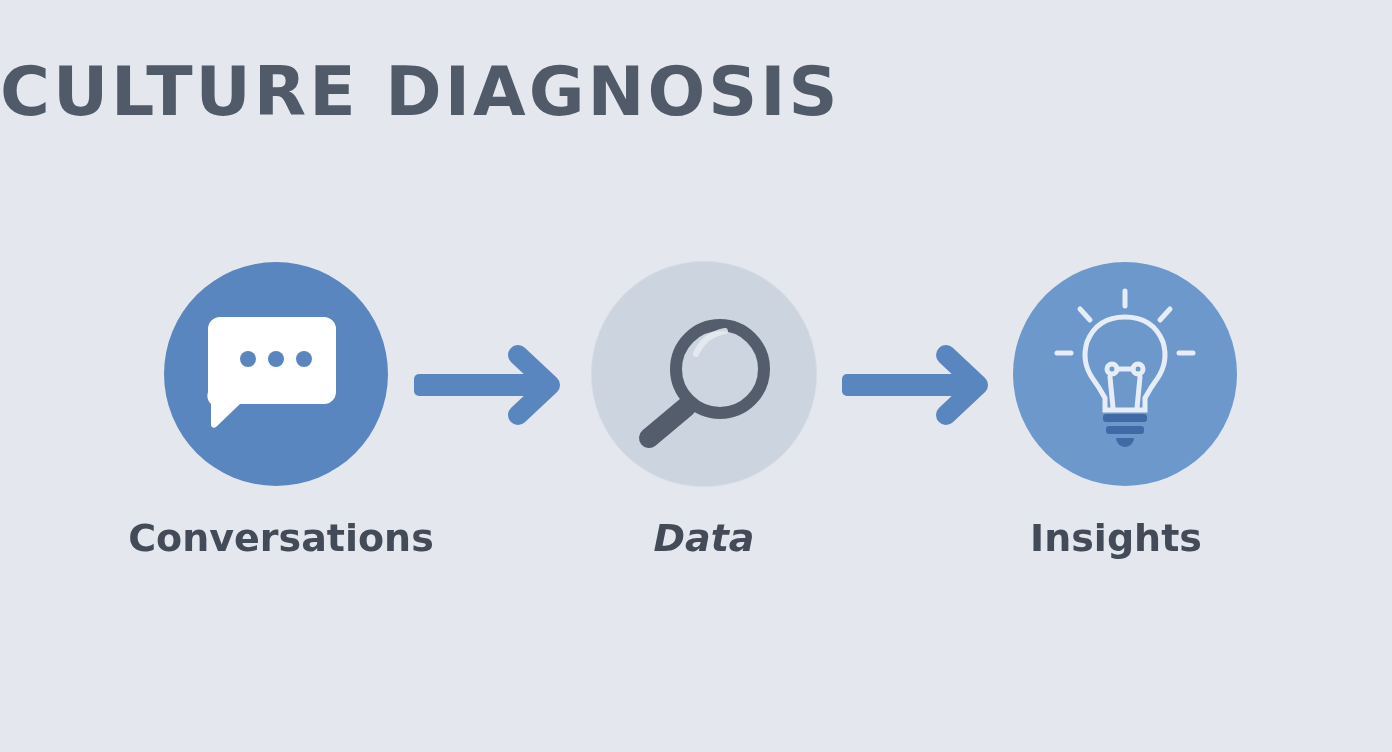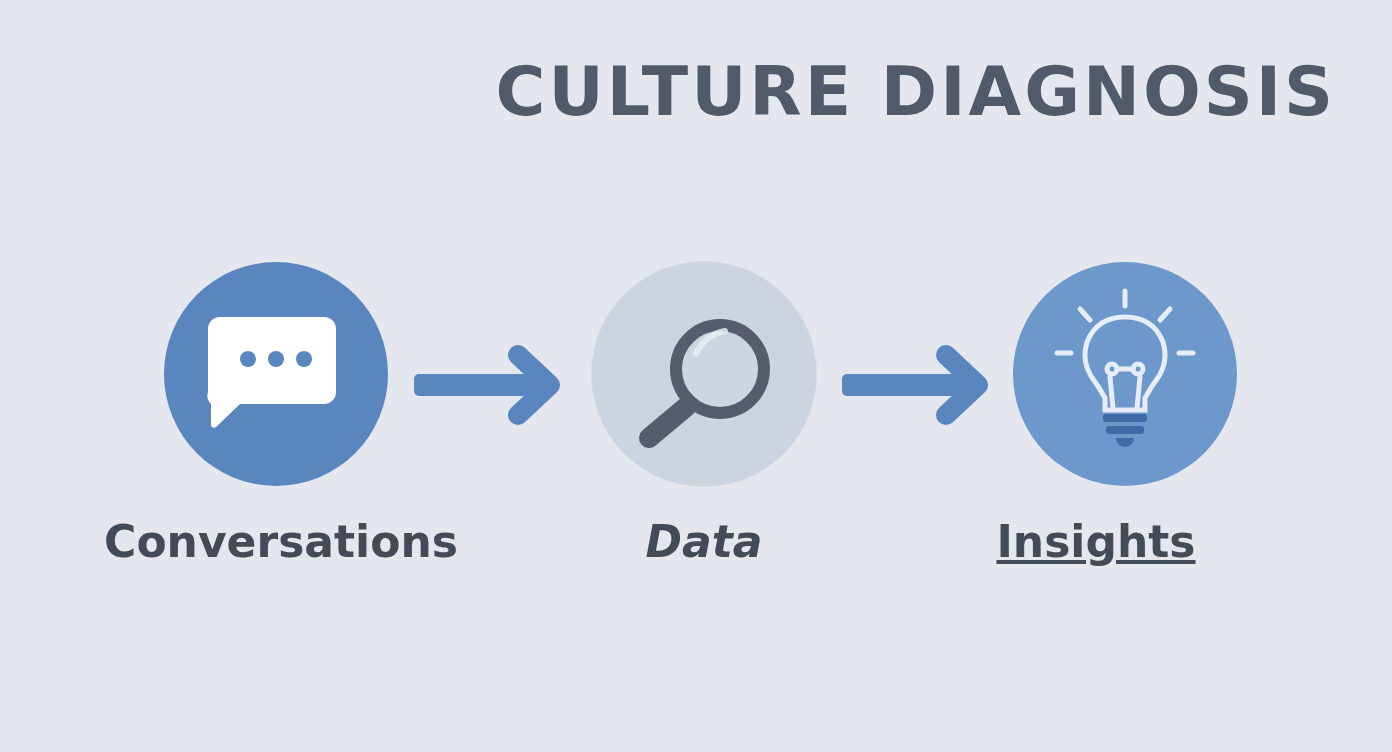--- a/index.html
+++ b/index.html
@@ -4,43 +4,42 @@
 <style>
   html, body { margin: 0; padding: 0; }
   body {
     width: 1392px; height: 752px; overflow: hidden;
     background: #e4e8ee;
     font-family: "DejaVu Sans", sans-serif;
     position: relative;
   }
   .title {
     position: absolute; left: 0; top: 52px; width: 1324px;
-    text-align: right; font-weight: bold; font-size: 68px;
+    text-align: left; font-weight: bold; font-size: 68px;
     letter-spacing: 3px; color: #505a69;
     font-family: "DejaVu Sans", sans-serif;
-    margin-left: 12px;
   }
   .circle {
     position: absolute; width: 224px; height: 224px; border-radius: 50%;
   }
   .c1 { left: 164px; top: 262px; background: #5a86c0; }
   .c2 { left: 592px; top: 262px; background: #cbd4df; box-shadow: 0 0 0 1px #d3dae3; }
   .c3 { left: 1013px; top: 262px; background: #6c98cb; }
   .circle svg { position: absolute; left: 0; top: 0; }
   .arrow { position: absolute; }
   .a1 { left: 410px; top: 343px; }
   .a2 { left: 838px; top: 343px; }
   .label {
     position: absolute; top: 516px; width: 360px; text-align: center;
-    font-size: 44px; font-weight: bold; color: #434b58;
+    font-size: 38px; font-weight: bold; color: #434b58;
     font-family: "DejaVu Sans", sans-serif;
   }
   .l1 { left: 101px; }
   .l2 { left: 524px; font-style: italic; }
-  .l3 { left: 916px; text-decoration: underline; }
+  .l3 { left: 936px; }
 </style>
 </head>
 <body>
 
 <div class="title">CULTURE DIAGNOSIS</div>
 
 <div class="circle c1">
   <svg width="224" height="224" viewBox="0 0 224 224">
     <path d="M62 55 h98 a12 12 0 0 1 12 12 v63 a12 12 0 0 1 -12 12 h-82 l-26 24 a3 3 0 0 1 -5 -2 v-22 h0 a12 12 0 0 1 -0 0 a12 12 0 0 1 -0 0 z" fill="none"></path>
     <path d="M62 55 h98 a12 12 0 0 1 12 12 v63 a12 12 0 0 1 -12 12 h-84 l-24 23 a3 3 0 0 1 -5 -2 v-21 a12 12 0 0 1 -3 -12 v-63 a12 12 0 0 1 12 -12 z" fill="#ffffff"></path>

